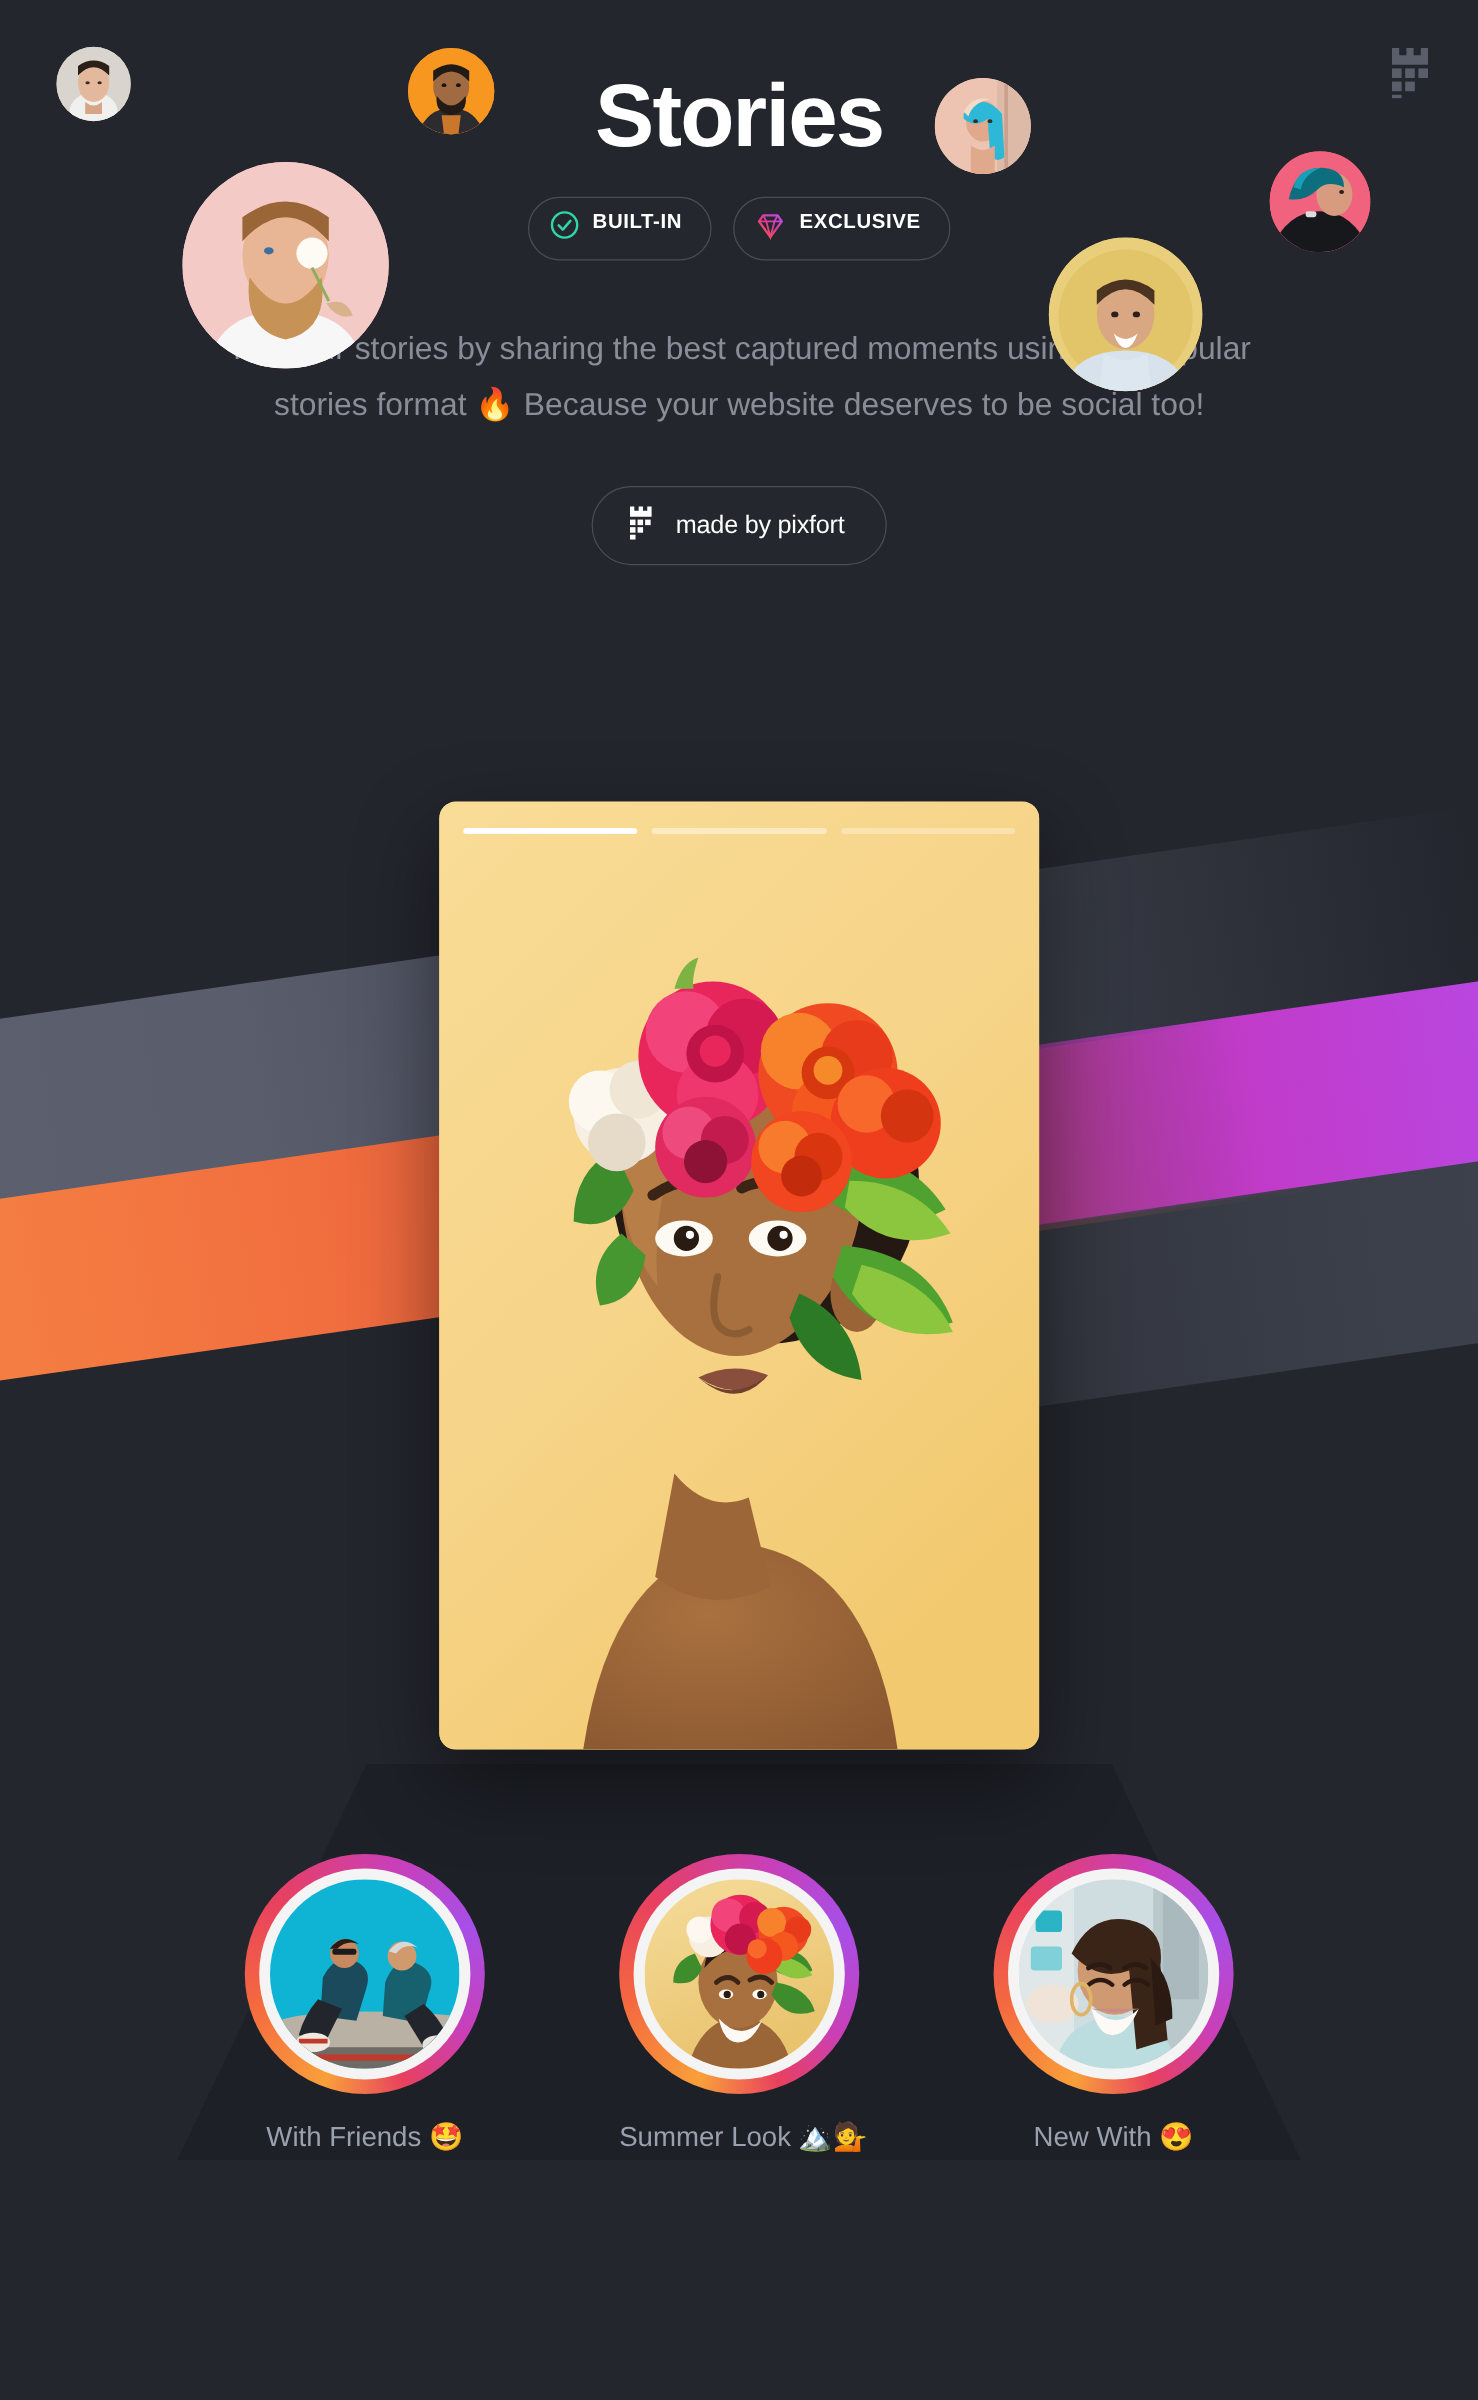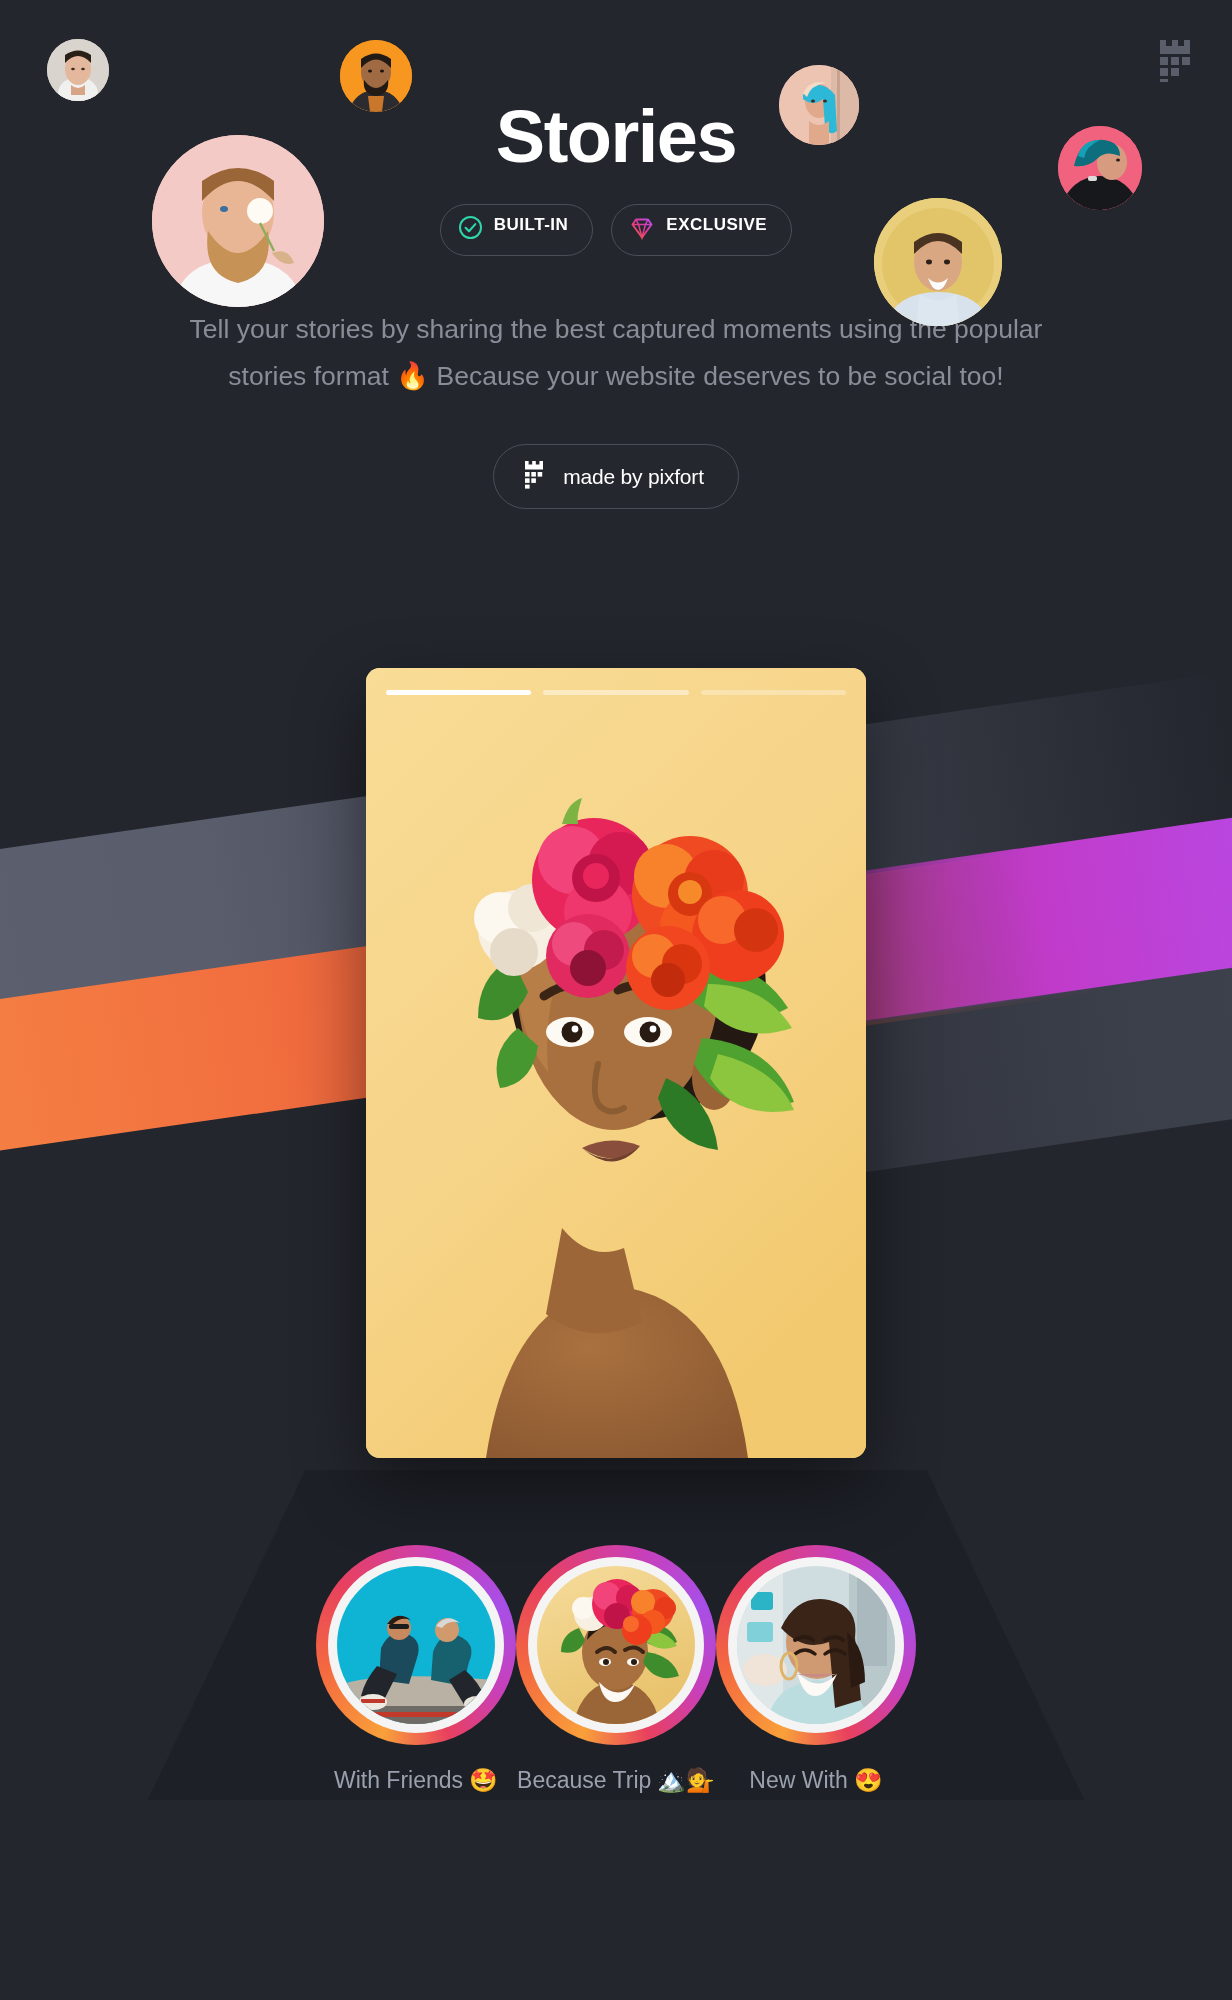--- a/index.html
+++ b/index.html
@@ -44,21 +44,21 @@
   }
   .beam::after{
     content:""; position:absolute; inset:0;
     background:rgba(26,28,34,.55);
   }
 
   
   .corner-logo { position:absolute; right:36px; top:36px; z-index:6; }
 
   
-  .hero { position:relative; z-index:4; padding-top:100px; text-align:center; }
+  .hero { position:relative; z-index:4; padding-top:60px; text-align:center; }
   .hero-title {
     font-size:74px; font-weight:bold; color:#fff;
     letter-spacing:-1.5px; line-height:1;
   }
 
   .badges { display:flex; justify-content:center; gap:18px; margin-top:30px; }
   .badge {
     display:flex; align-items:flex-start; gap:11px;
     border:1px solid #4b4e57; border-radius:40px;
     padding:10px 24px 10px 17px;
@@ -105,21 +105,21 @@
   }
   .progress-bar { flex:1; height:5px; border-radius:3px; background:rgba(255,255,255,.45); }
   .progress-bar.active { background:#ffffff; }
   .progress-bar.dim { background:rgba(255,255,255,.3); }
 
   .card-photo { position:absolute; inset:0; }
 
   
   .highlights {
     position:absolute; z-index:6; left:0; right:0; top:1545px;
-    display:flex; justify-content:center; 
+    display:flex; justify-content:center; gap:112px;
   }
   .highlight { width:200px; text-align:center; cursor:pointer; }
   .ring {
     width:200px; height:200px; border-radius:50%;
     background:conic-gradient(from 200deg,#f9a03a 0deg,#f4693f 55deg,#e8405f 110deg,#c93fb8 175deg,#a74fe8 225deg,#c93fb8 280deg,#e8405f 320deg,#f9a03a 360deg);
     display:flex; align-items:center; justify-content:center;
     position:relative;
   }
   .ring-inner-white {
     width:176px; height:176px; border-radius:50%; background:#f4f4f4;
@@ -483,21 +483,21 @@
             <circle cx="116" cy="44" r="21" fill="#f04a23"></circle>
             <circle cx="106" cy="36" r="12" fill="#f8812b"></circle>
             <circle cx="128" cy="42" r="11" fill="#e83b1c"></circle>
             <circle cx="116" cy="56" r="12" fill="#f5581f"></circle>
             <circle cx="100" cy="64" r="15" fill="#ef3e1e"></circle>
             <circle cx="94" cy="58" r="8" fill="#f7682a"></circle>
           </svg>
         </div>
       </div>
     </div>
-    <div class="highlight-label">Because Trip 🏔️💁</div>
+    <div class="highlight-label">Summer Look 🏔️💁</div>
   </div>
 
   <div class="highlight">
     <div class="ring">
       <div class="ring-inner-white">
         <div class="ring-photo">
           <svg class="sc" viewBox="0 0 158 158" preserveAspectRatio="xMidYMid slice">
             <rect width="158" height="158" fill="#cfdde0"></rect>
             <rect x="0" y="0" width="46" height="158" fill="#dfe7e8"></rect>
             <rect x="112" y="0" width="46" height="158" fill="#b9c8cb"></rect>

